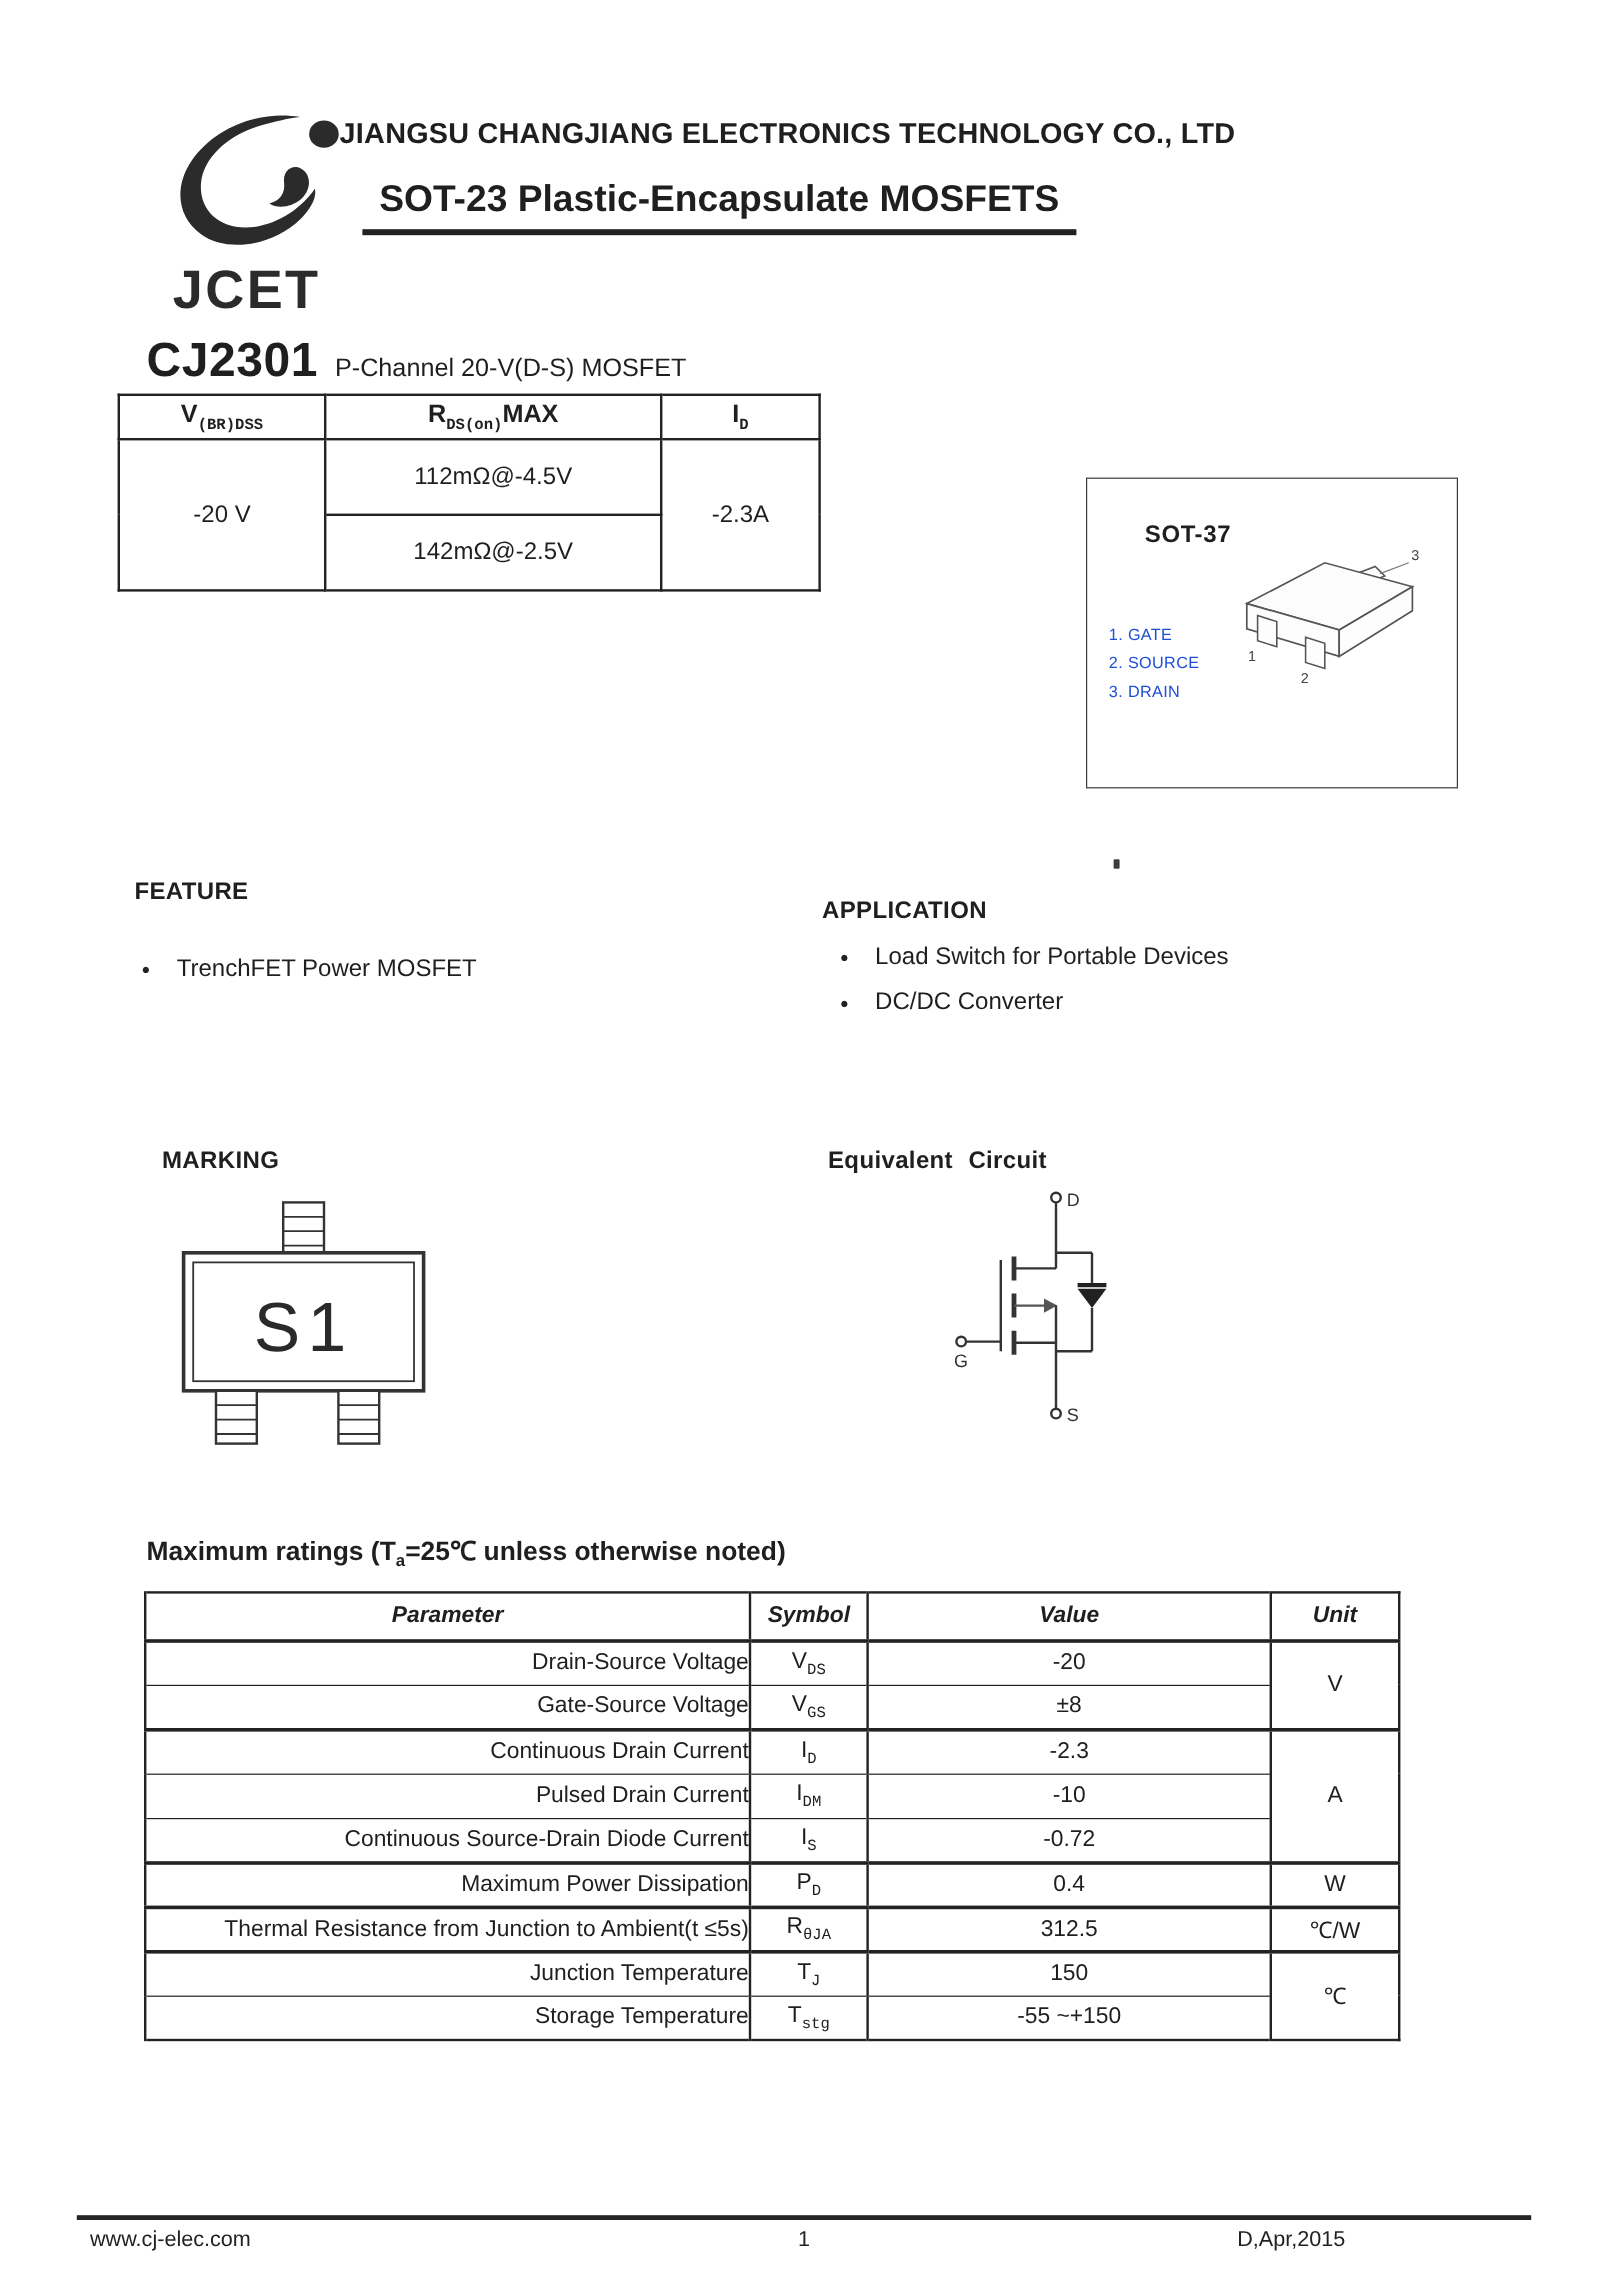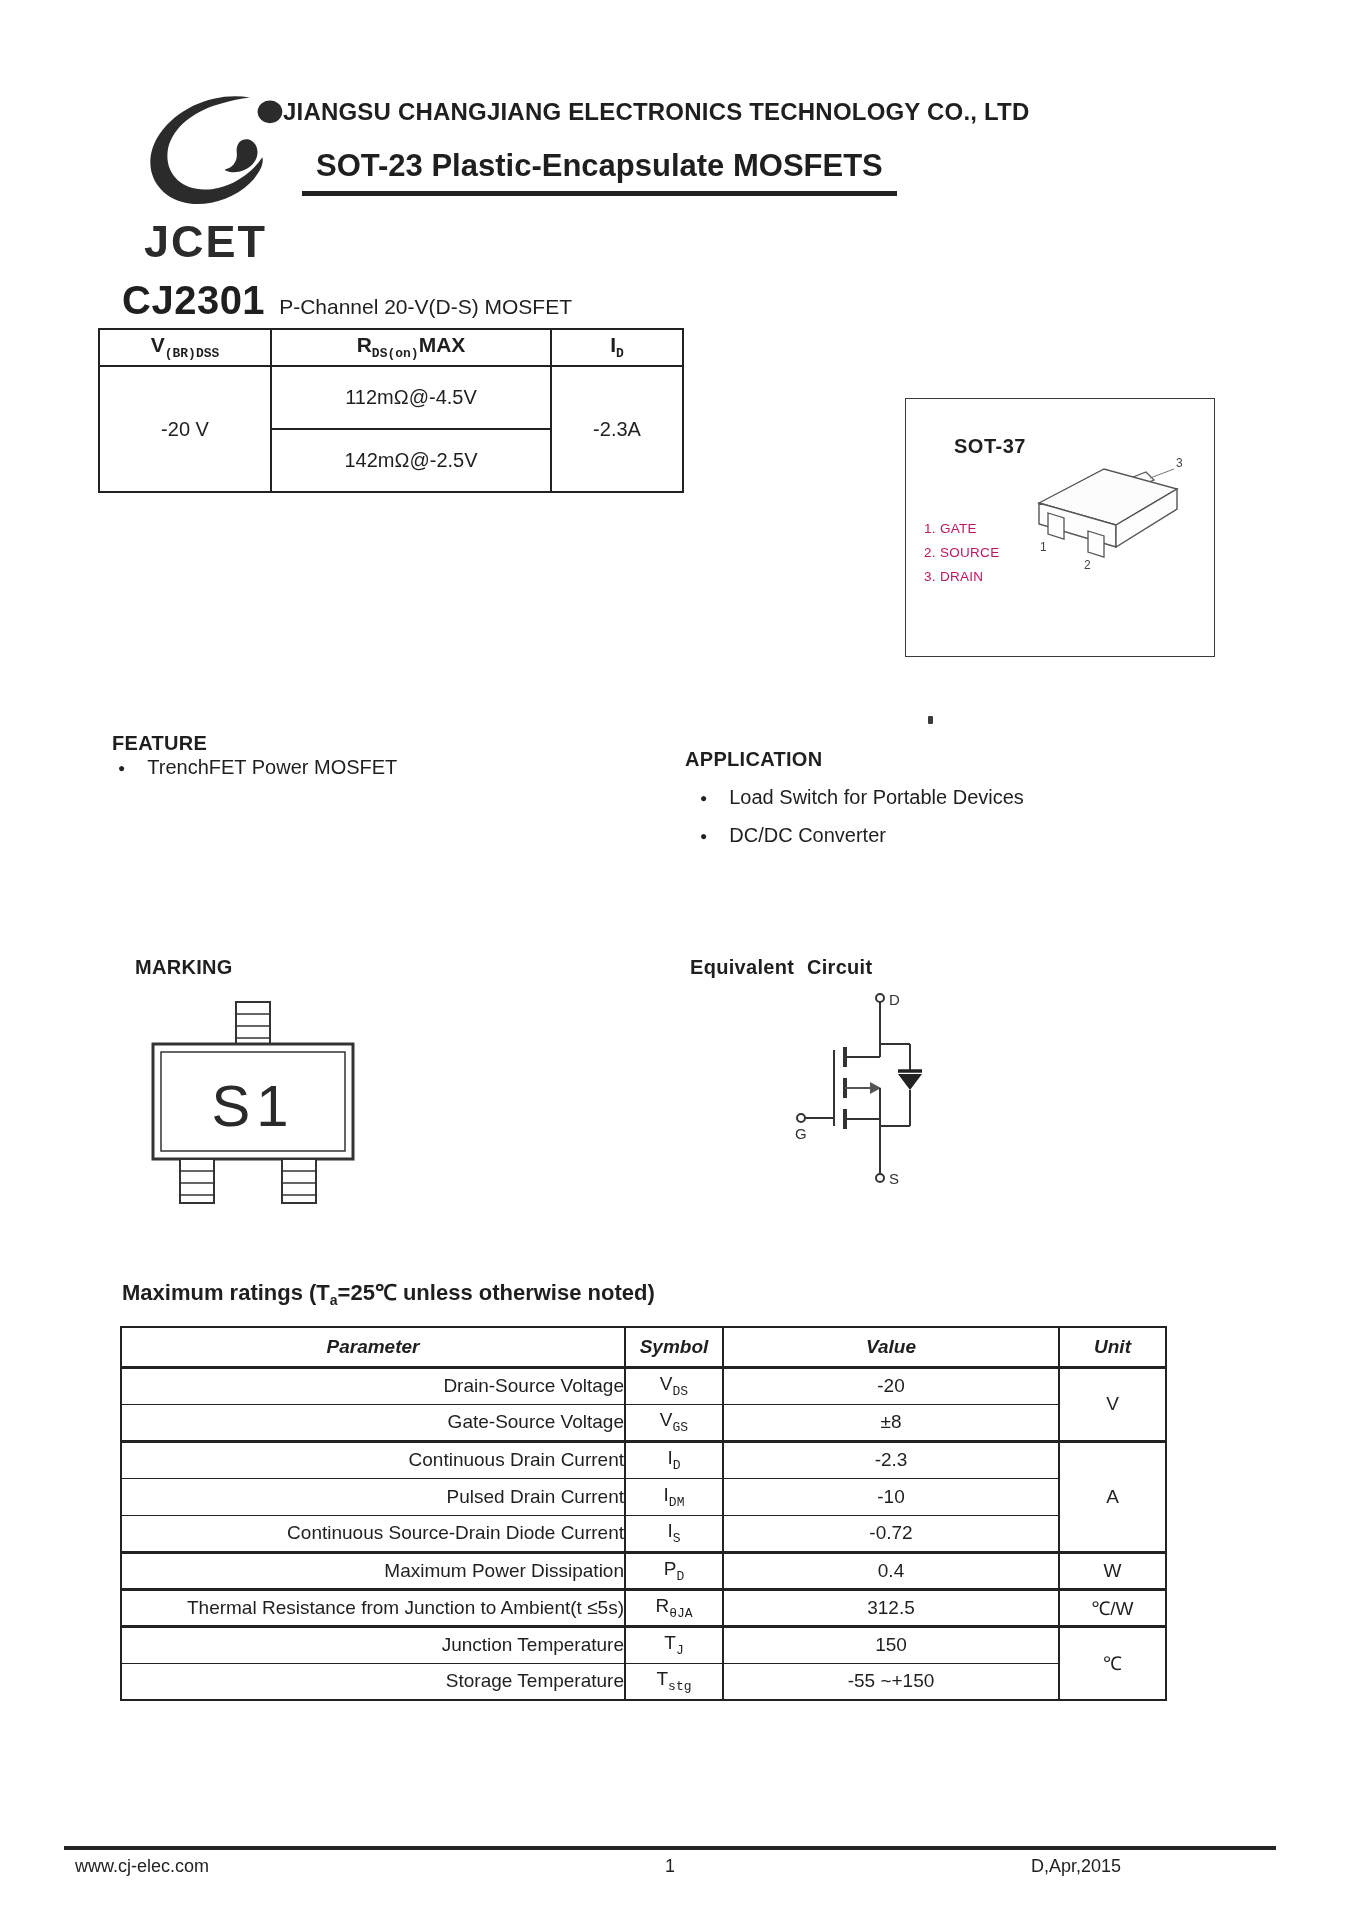--- a/index.html
+++ b/index.html
@@ -28,29 +28,29 @@
   .t1 th, .t1 td { border:2px solid #222; text-align:center; vertical-align:middle; }
   .t1 th { height:37px; font-size:21px; font-weight:bold; }
   .t1 td { height:63px; font-size:20px; }
   .t1 sub, .sym sub { font-size:13px; font-weight:inherit; }
 
   
   .pkg-box { left:905px; top:398px; width:310px; height:259px; border:1.5px solid #3a3a3a; }
   .pkg-title { left:48px; top:36px; font-size:20px; font-weight:bold; letter-spacing:.5px; }
   .pkg-svg { left:118px; top:52px; width:185px; height:135px; }
   .pin-list { left:18px; top:122px; }
-  .pin-list div { font-size:13.5px; color:#be185d; margin-bottom:9px; letter-spacing:.3px; }
+  .pin-list div { font-size:13.5px; color:#1d4ed8; margin-bottom:9px; letter-spacing:.3px; }
 
   
   .sec-h { font-size:20px; font-weight:bold; letter-spacing:.3px; }
   .feature-h { left:112px; top:732px; }
   .app-h { left:685px; top:748px; }
   .bullet-item { display:flex; align-items:center; font-size:20px; }
   .bullet-item::before { content:"●"; font-size:12px; margin-right:22px; color:#222; }
-  .feat-i0 { left:118px; top:756px; }
+  .feat-i0 { left:118px; top:796px; }
   .app-i0 { left:700px; top:786px; }
   .app-i1 { left:700px; top:824px; }
   .artifact-dot { left:928px; top:716px; width:5px; height:8px; background:#3c3c3c; border-radius:1px; }
 
   
   .marking-h { left:135px; top:956px; }
   .circuit-h { left:690px; top:956px; word-spacing:7px; }
   .marking-svg { left:150px; top:1000px; width:206px; height:206px; }
   .circuit-svg { left:785px; top:986px; width:175px; height:205px; }
 

